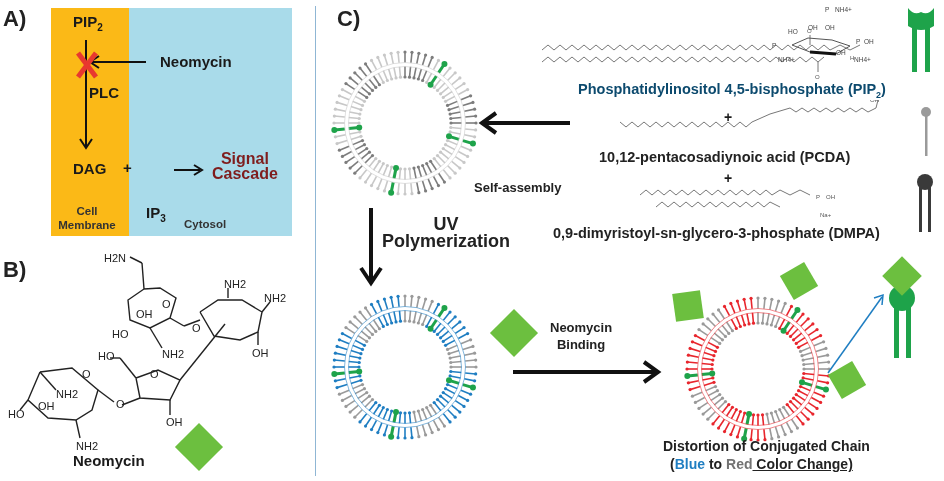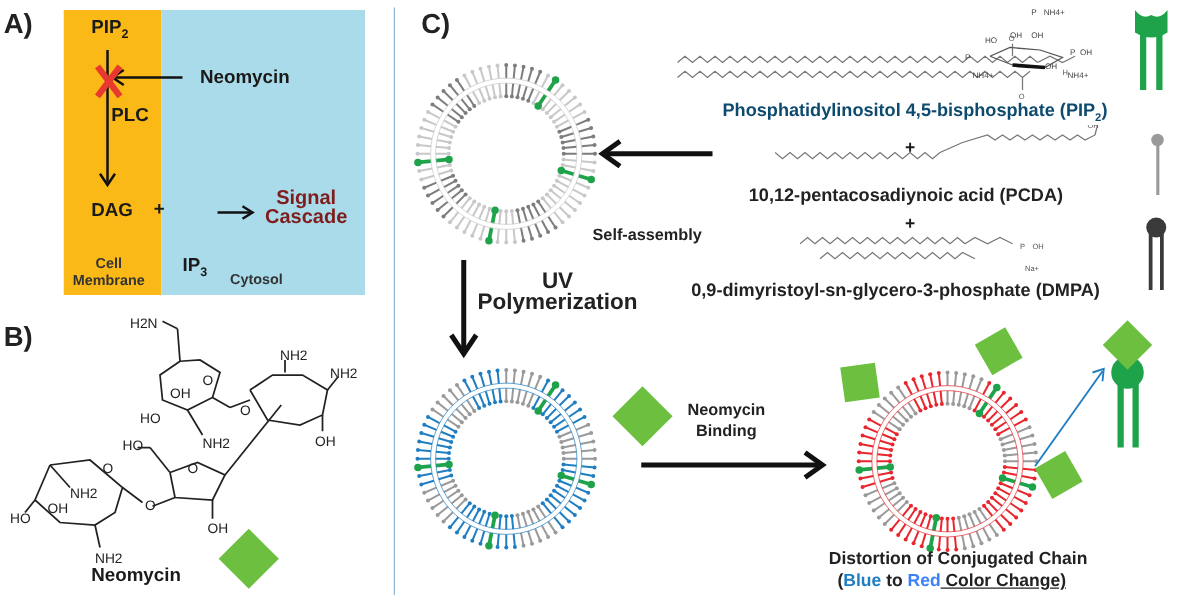--- a/index.html
+++ b/index.html
@@ -1381,14 +1381,14 @@
 
 <svg class="abs" style="left:880px;top:250px;" width="60" height="110">
   <rect x="14" y="52" width="5" height="56" fill="#1ea34a"></rect>
   <rect x="26" y="52" width="5" height="56" fill="#1ea34a"></rect>
   <circle cx="22" cy="48" r="13" fill="#1ea34a"></circle>
   <rect x="8" y="12" width="28" height="28" fill="#6cbf3f" transform="rotate(-45 22 26)"></rect>
 </svg>
 
 <div class="abs b" style="left:663px;top:438px;font-size:14px;color:#222;">Distortion of Conjugated Chain</div>
 <div class="abs b" style="left:670px;top:456px;font-size:14px;color:#222;">
-  <span>(</span><span style="color:#1f7ec2;">Blue</span><span style="white-space:pre;"> to </span><span style="color:#3b82f6;">Red</span><span style="white-space:pre;text-decoration:underline;"> Color Change)</span>
+  <span>(</span><span style="color:#1f7ec2;">Blue</span><span style="white-space:pre;"> to </span><span style="color:#737373;">Red</span><span style="white-space:pre;text-decoration:underline;"> Color Change)</span>
 </div>
 
 </body></html>

